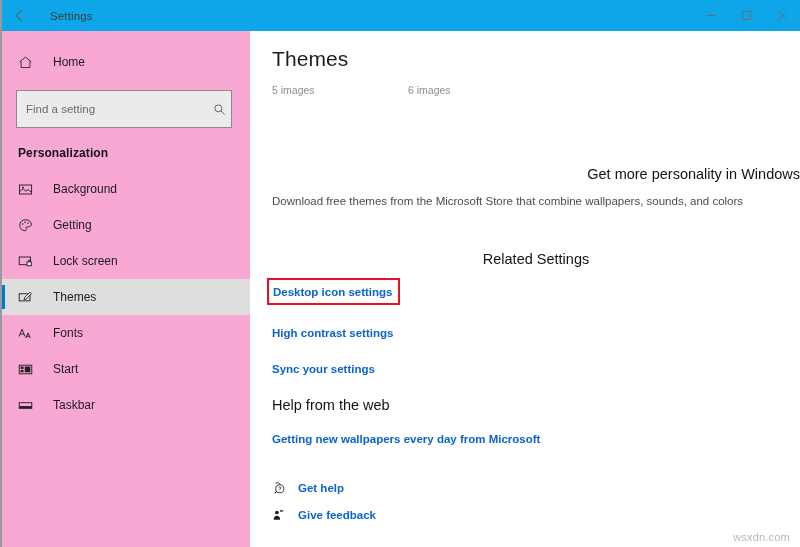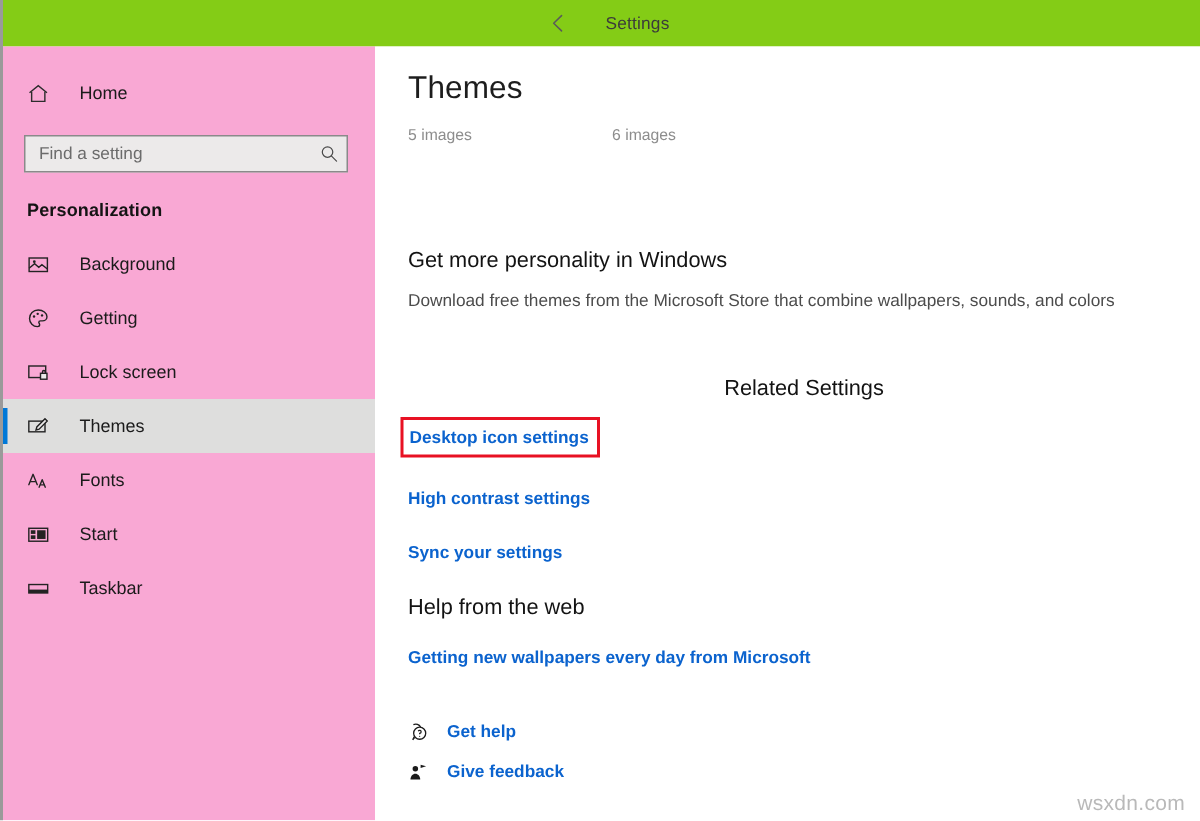--- a/index.html
+++ b/index.html
@@ -24,24 +24,23 @@
     border-left: 2px solid #9a9a9a;
     overflow: hidden;
   }
 
   
   .titlebar {
     position: absolute;
     left: 0; top: 0;
     width: 798px;
     height: 31px;
-    background: #84cc16;
-    display: flex;
-    align-items: center;
-    flex-direction: column;
+    background: #0ea5e9;
+    display: flex;
+    align-items: center;
   }
   .titlebar-left {
     display: flex;
     align-items: center;
     height: 31px;
   }
   .back-btn {
     width: 34px;
     height: 31px;
     display: flex;
@@ -96,21 +95,21 @@
     color: #2c2c2c;
   }
   .home-label {
     font-size: 12px;
     color: #1b1b1b;
     margin-left: 17px;
   }
 
   .search-wrap {
     margin: 11px 18px 0 14px;
-    height: 25px;
+    height: 38px;
     background: #eceaea;
     border: 1px solid #8a8a8a;
     display: flex;
     align-items: center;
     box-sizing: border-box;
   }
   .search-input {
     flex: 1;
     border: none;
     outline: none;
@@ -204,20 +203,21 @@
     top: 0;
   }
   .thumb-caption.c0 { left: 0px; }
   .thumb-caption.c1 { left: 136px; }
 
   .h-promo {
     font-size: 14.5px;
     color: #131313;
     font-weight: normal;
     margin-top: 66px;
+    text-align: right;
   }
   .p-promo {
     font-size: 11.5px;
     color: #4c4c4c;
     margin-top: 13px;
   }
 
   .h-related {
     font-size: 14.5px;
     color: #131313;
@@ -265,21 +265,21 @@
     justify-content: flex-start;
     color: #1b1b1b;
   }
   .icon-link-row .il-ico svg { display: block; }
   .icon-link-row .link { margin-left: 4px; }
 
   .watermark {
     position: absolute;
     right: 10px;
     bottom: 4px;
-    font-size: 14px;
+    font-size: 11px;
     color: #b9b9b9;
     letter-spacing: .2px;
   }
 </style>
 </head>
 <body>
 
 <div class="window">
 
   <div class="titlebar">

